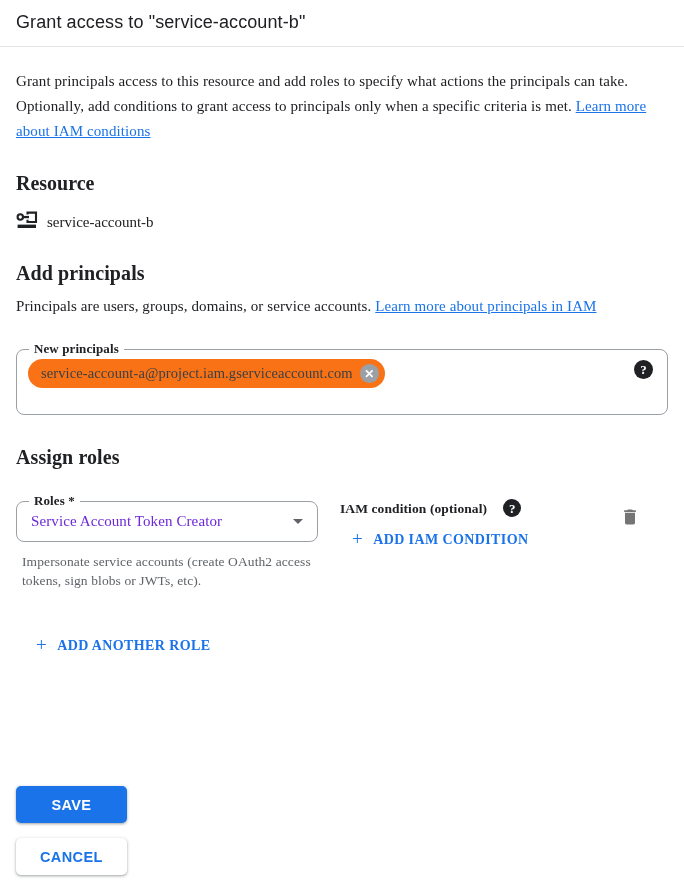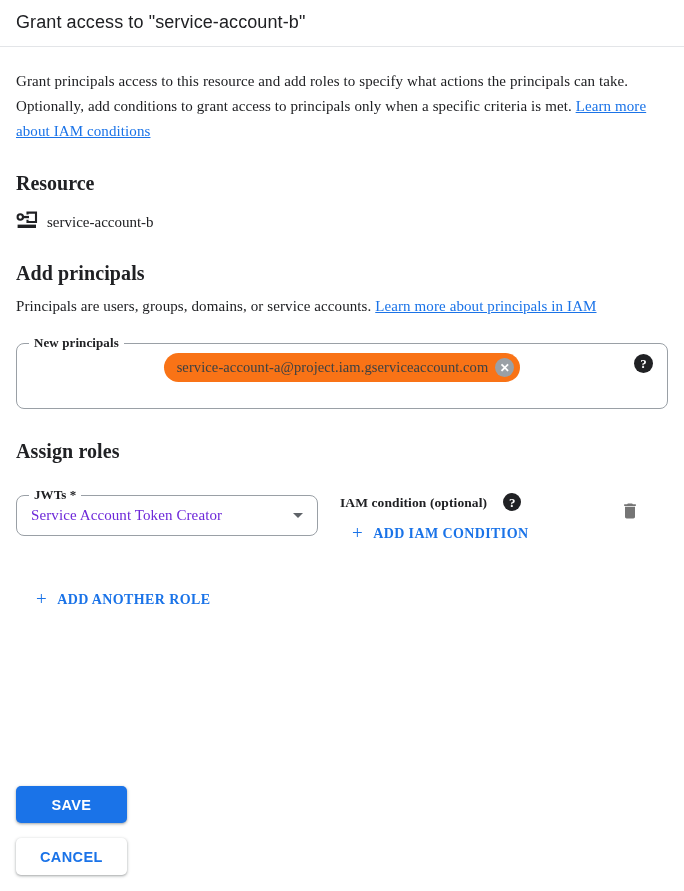--- a/index.html
+++ b/index.html
@@ -41,24 +41,23 @@
     border-radius: 8px;
     background: #fff;
   }
   .outlined-field .notch-label {
     position: absolute; top: -9px; left: 12px;
     background: #fff; padding: 0 5px;
     font-size: 13px; font-weight: 700; color: #202124;
     letter-spacing: .1px;
   }
   .principals-field {
-    margin-top: 24px;
+    margin-top: 30px;
     height: 66px;
     padding: 9px 11px;
-    text-align: center;
   }
   .chip {
     display: inline-flex; align-items: center; gap: 7px;
     background: #f97316; border-radius: 15px;
     height: 29px; padding: 0 6px 0 13px;
     font-size: 14.5px; color: #3c4043; letter-spacing: .1px;
     max-width: 560px; cursor: default;
   }
   .chip-close {
     width: 19px; height: 19px; border-radius: 50%;
@@ -153,26 +152,27 @@
       <span class="chip-close">✕</span>
     </span>
     <span class="help-icon field-help">?</span>
   </div>
 
   <h2 class="section-heading">Assign roles</h2>
 
   <div class="roles-row">
     <div class="role-col">
       <div class="outlined-field role-select">
-        <span class="notch-label">JWTs *</span>
+        <span class="notch-label">Roles *</span>
         <span class="role-value">Service Account Token Creator</span>
         <svg class="caret" viewBox="0 0 10 5">
             <polygon points="0,0 10,0 5,5" fill="#5f6368"></polygon>
           </svg>
       </div>
+      <p class="role-helper">Impersonate service accounts (create OAuth2 access tokens, sign blobs or JWTs, etc).</p>
     </div>
 
     <div class="condition-col">
       <div class="condition-label-row">
         <span class="condition-label">IAM condition (optional)</span>
         <span class="help-icon" style="width:18px;height:18px;">?</span>
       </div>
       <button class="text-button add-condition-btn">
         <span class="plus">+</span>
         <span>ADD IAM CONDITION</span>

